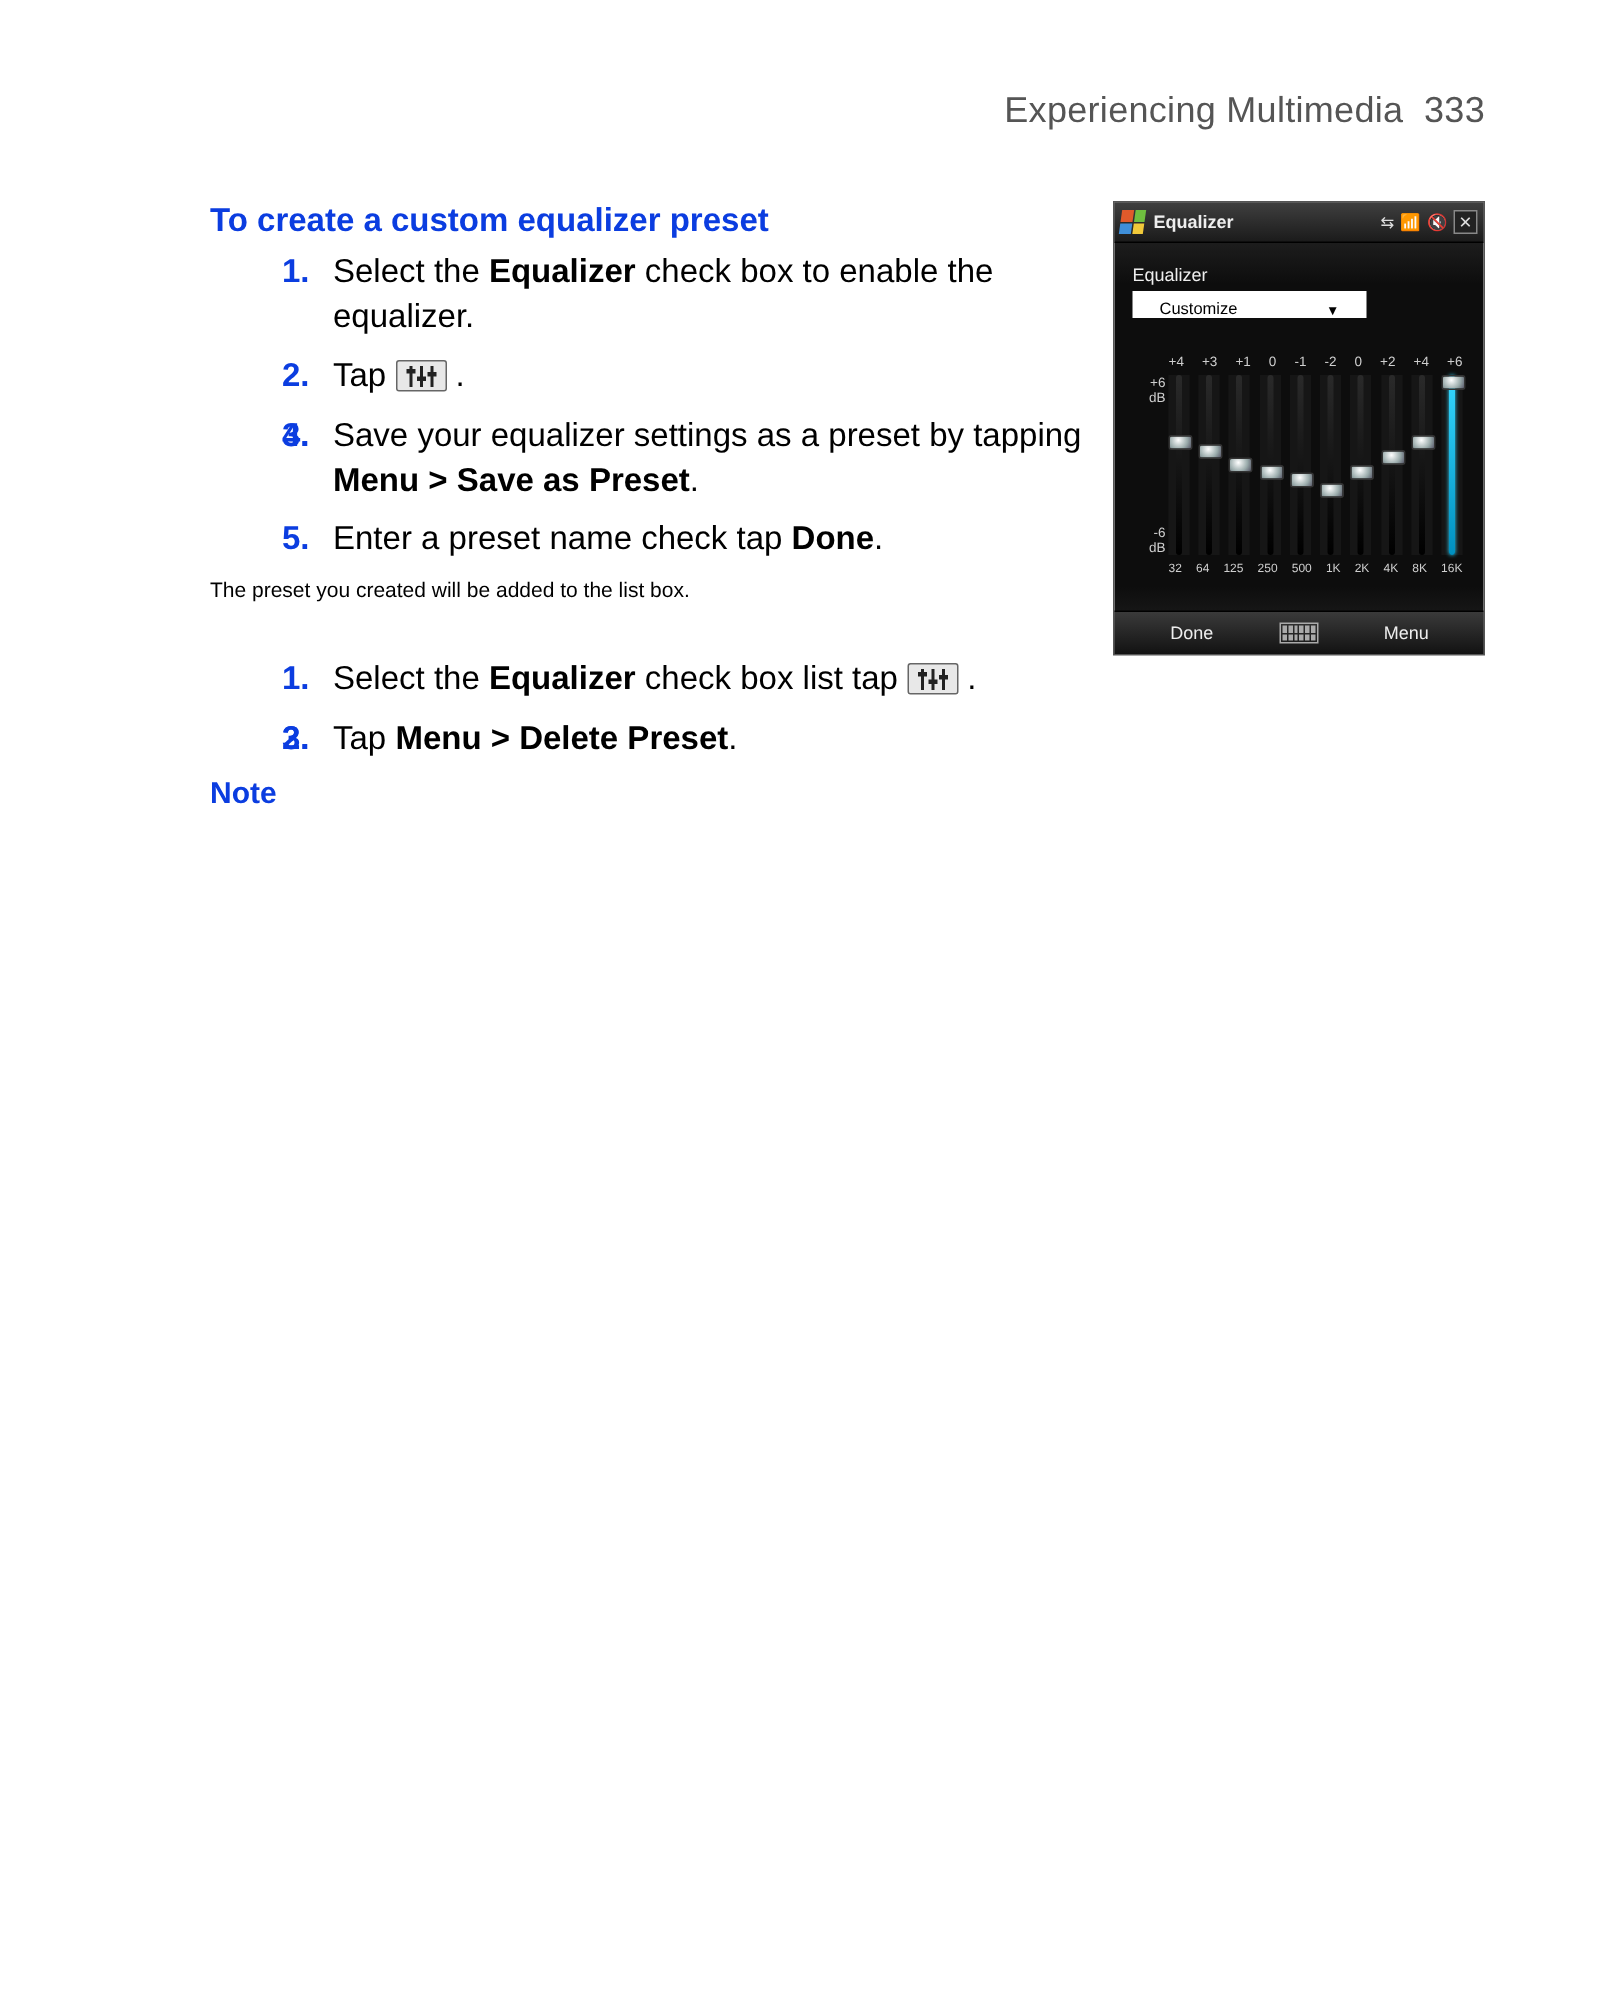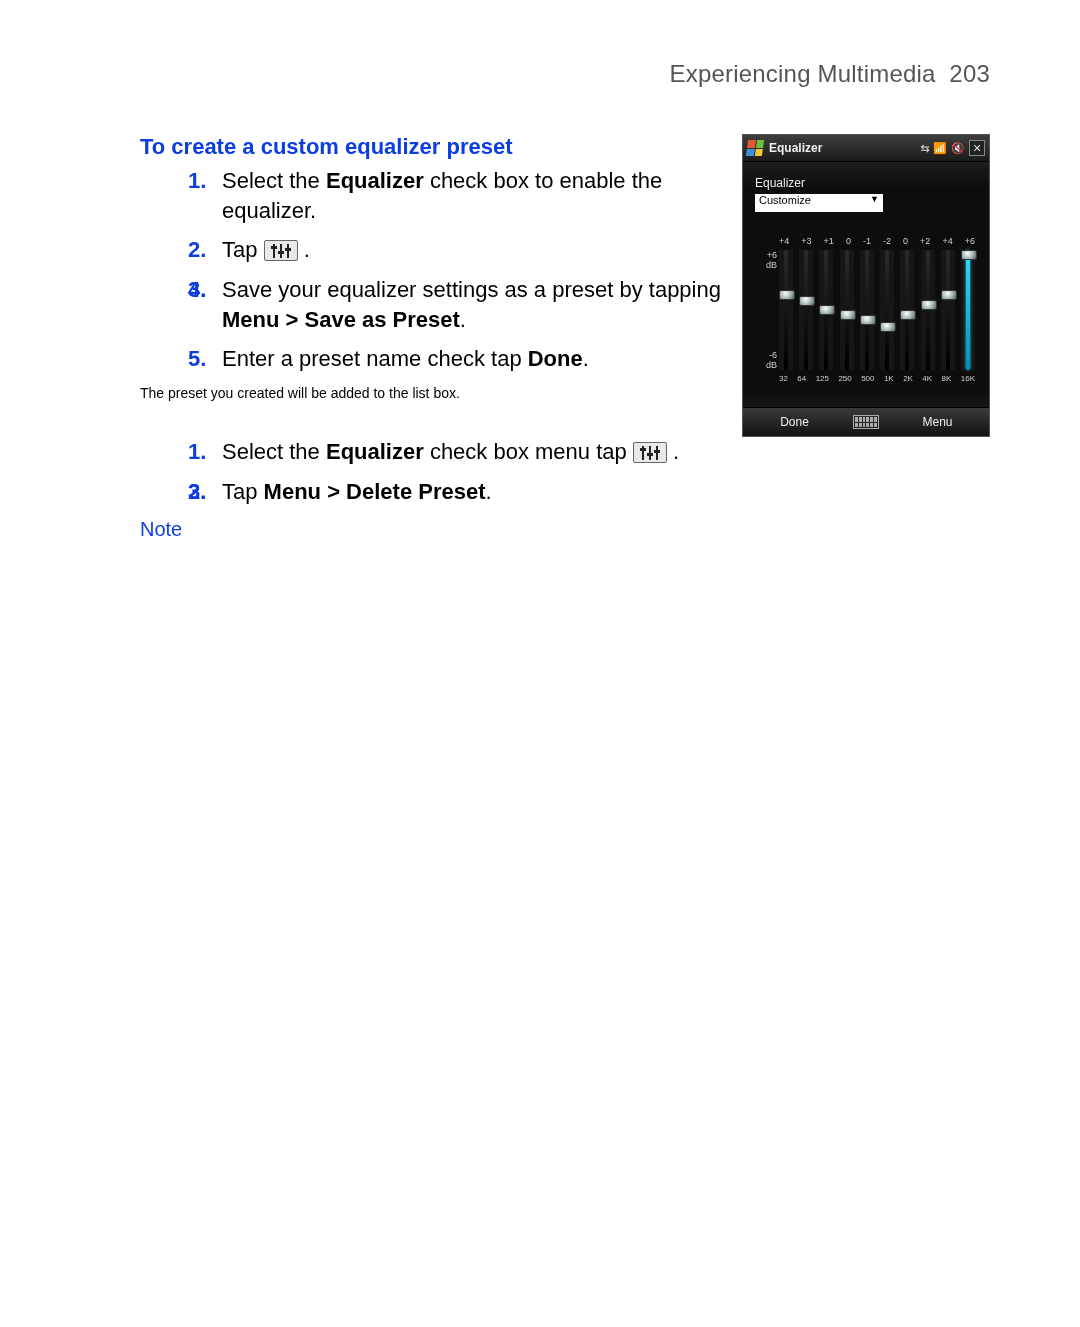--- a/index.html
+++ b/index.html
@@ -73,21 +73,21 @@
   .eq-icon-btn svg { display: block; }
 
   .note-row {
     display: flex;
     font-size: 20px;
     color: #0b3de0;
     line-height: 1.35;
     margin-top: 6px;
   }
   .note-label {
-    font-weight: normal;
+    font-weight: bold;
     width: 90px;
     flex-shrink: 0;
   }
 
   
   .device {
     width: 246px;
     border: 1px solid #555;
     background: linear-gradient(#2c2c2c, #0d0d0d 18%, #0d0d0d 85%, #262626);
     color: #eee;
@@ -117,22 +117,22 @@
   .close-x {
     border:1px solid #888; width:14px; height:14px; display:flex;
     align-items:center; justify-content:center; font-size:10px;
     background:#222;
   }
 
   .dev-body { padding: 14px 12px 6px 12px; }
   .eq-label { font-size: 12px; margin-bottom: 4px; }
   .eq-select {
     background:#fff; color:#000; font-size:11px;
-    height:18px; width:120px; display:flex; align-items:flex-start;
-    justify-content:space-between; padding:0 4px;
+    height:18px; width:120px; display:flex; align-items:flex-end;
+    justify-content:space-between; padding:0 18px;
   }
   .eq-select .arrow { font-size:9px; }
 
   .eq-area { margin-top: 24px; position:relative; }
   .val-row {
     display:flex; justify-content:space-between;
     font-size:9px; color:#cfcfcf; padding:0 2px 4px 24px;
   }
   .sliders {
     display:flex; justify-content:space-between;
@@ -186,21 +186,21 @@
     display:grid; grid-template-columns:repeat(6,1fr);
     grid-template-rows:repeat(2,1fr); gap:1px; padding:1px;
   }
   .kbd-icon span{background:#aaa;}
 </style>
 </head>
 <body>
 
 <div class="page">
   <div class="header-line">
-    <span>Experiencing Multimedia</span>&nbsp;&nbsp;<span>203</span>
+    <span>Experiencing Multimedia</span>&nbsp;&nbsp;<span>333</span>
   </div>
 
   <div class="two-col">
     <div class="text-col">
       <div class="section-title">To create a custom equalizer preset</div>
       <ol class="steps">
         <li>
           <span class="num">1.</span>
           <span>Select the </span><span class="bold">Equalizer</span><span> check box to enable the equalizer.</span>
         </li>
@@ -367,21 +367,21 @@
               <span>Menu</span>
             </div>
         </div>
       </div>
     </div>
   </div>
 
   <ol class="steps">
     <li>
       <span class="num">1.</span>
-      <span>Select the </span><span class="bold">Equalizer</span><span> check box menu tap </span>
+      <span>Select the </span><span class="bold">Equalizer</span><span> check box list tap </span>
       <span class="eq-icon-btn">
         <svg width="24" height="18" viewBox="0 0 24 18">
           <g stroke="#222" stroke-width="2">
             <line x1="5" y1="2" x2="5" y2="16"></line>
               <rect x="2" y="4" width="6" height="3" fill="#222" stroke="none"></rect>
             <line x1="12" y1="2" x2="12" y2="16"></line>
               <rect x="9" y="9" width="6" height="3" fill="#222" stroke="none"></rect>
             <line x1="19" y1="2" x2="19" y2="16"></line>
               <rect x="16" y="6" width="6" height="3" fill="#222" stroke="none"></rect>
           </g>

